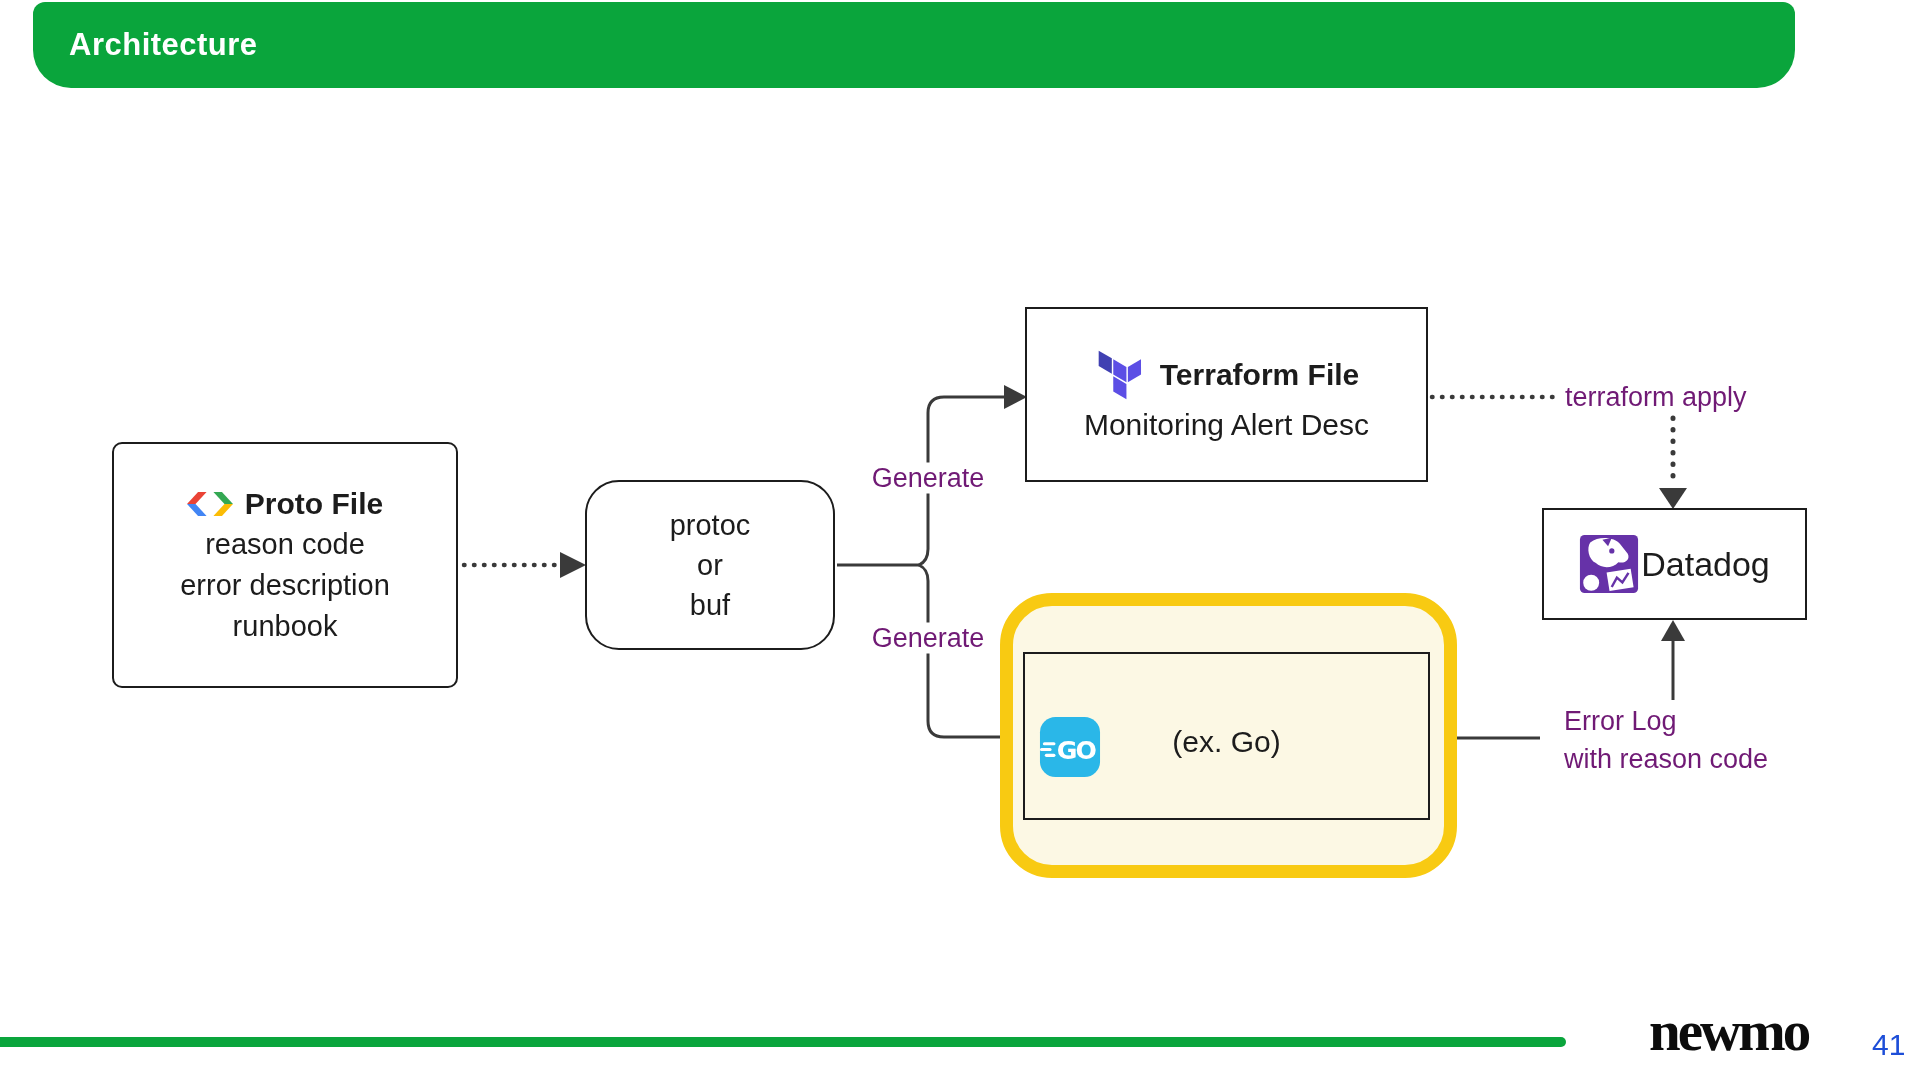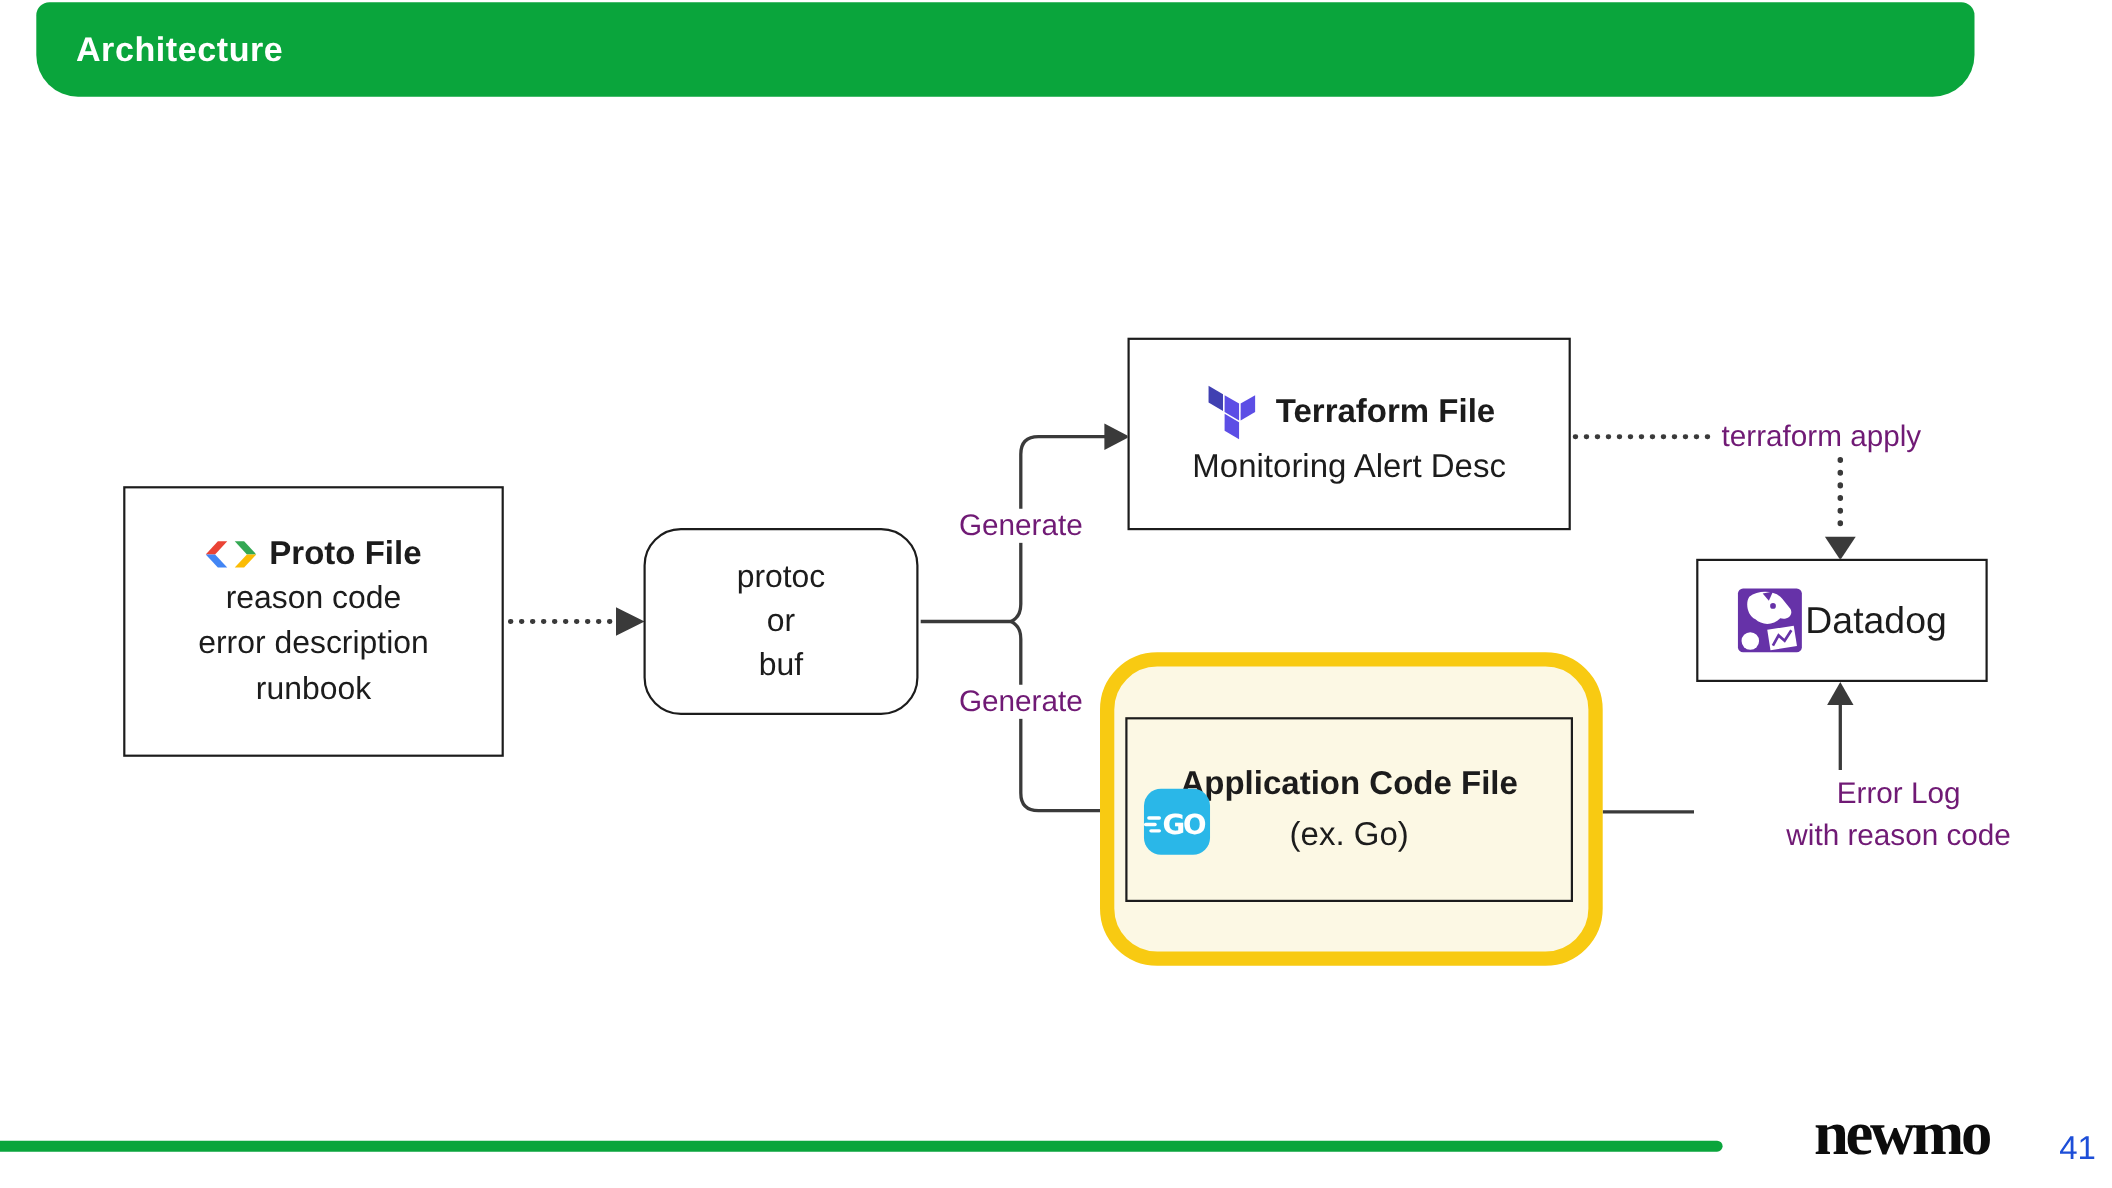--- a/index.html
+++ b/index.html
@@ -17,21 +17,21 @@
 
   
   .wires { position:absolute; left:0; top:0; z-index:1; }
 
   
   .box {
     position:absolute; background:#ffffff; border:2.5px solid #1c1c1c; box-sizing:border-box;
     display:flex; flex-direction:column; align-items:center; justify-content:center;
     text-align:center; z-index:2;
   }
-  #proto-box   { left:112px; top:442px; width:346px; height:246px; font-size:29px; line-height:41px; }
+  #proto-box   { left:112px; top:442px; width:346px; height:246px; font-size:29px; line-height:41px;border-radius:10px; }
   .proto-title-row { display:flex; align-items:center; gap:12px; }
   .box-title   { font-weight:700; font-size:30px; }
 
   #protoc-box  { left:585px; top:480px; width:250px; height:170px; border-radius:34px; font-size:29px; line-height:40px; }
 
   #terraform-box { left:1025px; top:307px; width:403px; height:175px; font-size:30px; }
   .tf-title-row { display:flex; align-items:center; gap:14px; }
   .tf-sub { font-size:30px; margin-top:6px; }
 
   #highlight {
@@ -44,21 +44,21 @@
   .go-badge  { position:absolute; left:14px; top:62px; }
 
   #datadog-box { left:1542px; top:508px; width:265px; height:112px; flex-direction:row; gap:2px; font-size:34px; }
 
   
   .flow-label { position:absolute; color:#701a75; font-size:27px; white-space:nowrap; z-index:4; }
   .gen { transform:translate(-50%,-50%); background:#ffffff; padding:0 6px; }
   #generate-top    { left:928px;  top:478px; }
   #generate-bottom { left:928px;  top:638px; }
   #terraform-apply { left:1565px; top:397px; transform:translateY(-50%); }
-  #error-log       { left:1726px; top:740px; transform:translate(-50%,-50%); text-align:center; line-height:38px; }
+  #error-log       { left:1666px; top:740px; transform:translate(-50%,-50%); text-align:left; line-height:38px; }
 
   
   .footer-line {
     position:absolute; left:0; top:1037px; width:1566px; height:10px;
     background:#0aa53c; border-radius:0 5px 5px 0; z-index:2;
   }
   .brand {
     position:absolute; left:1649px; top:998px; font-size:57px; font-weight:800; letter-spacing:-3px;
     color:#0c0c0c; font-family:Liberation Serif, serif; z-index:2;
   }
@@ -125,21 +125,20 @@
         <path d="M77.941 85.375L46.324 66.957v36.82l31.617 18.418z" fill="#5c4ee5"></path>
       </svg>
       <span class="box-title">Terraform File</span>
     </div>
     <div class="tf-sub">Monitoring Alert Desc</div>
   </div>
 
   <div id="highlight"></div>
 
   <div class="box" id="app-box">
-    <div class="app-title">Application Code File</div>
     <div class="app-sub">(ex. Go)</div>
     <div class="go-badge">
       <svg width="62" height="62" viewBox="0 0 64 64">
         <rect x="1" y="1" width="62" height="62" rx="16" fill="#2ab7e8"></rect>
         <rect x="4" y="27" width="13" height="3.2" rx="1.6" fill="#ffffff"></rect>
         <rect x="1" y="33" width="12" height="3.2" rx="1.6" fill="#ffffff"></rect>
         <rect x="6" y="39" width="11" height="3.2" rx="1.6" fill="#ffffff"></rect>
         <text x="38" y="44" text-anchor="middle" font-family="DejaVu Sans, sans-serif" font-size="26" font-weight="bold" letter-spacing="-2" fill="#ffffff">GO</text>
       </svg>
     </div>

